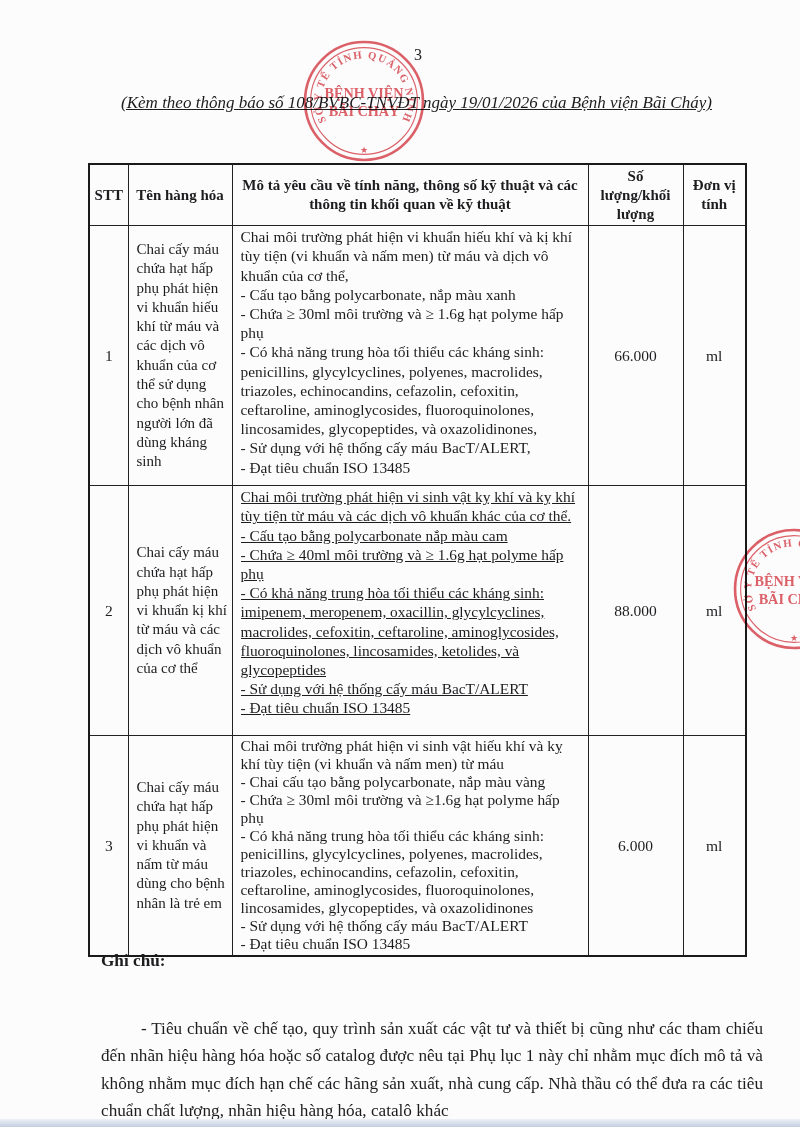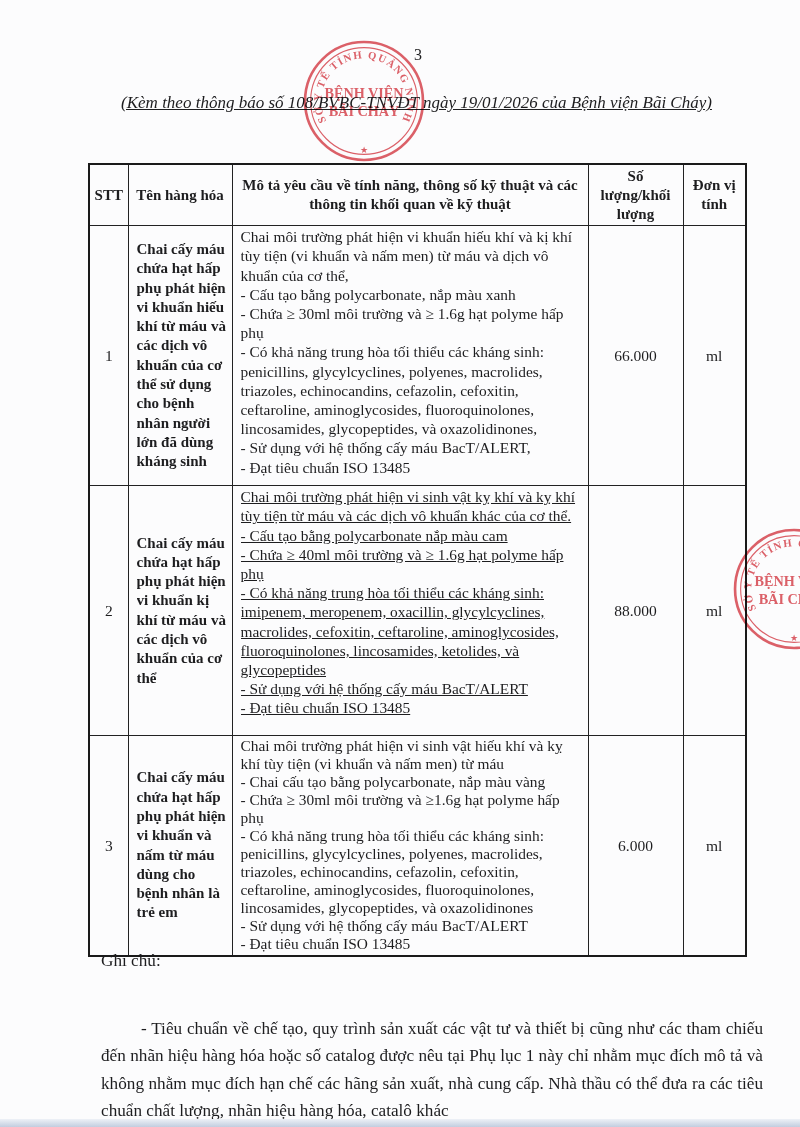--- a/index.html
+++ b/index.html
@@ -41,21 +41,21 @@
   .c-name{width:104px;}
   .c-desc{width:356px;}
   .c-qty{width:95px;}
   .c-unit{width:63px;}
   tr.header-row{height:52px;}
   .doc-table th{
     font-weight:bold;text-align:center;
     font-size:15px;line-height:1.25;padding:2px 3px;
   }
   td.stt,td.qty,td.unit{text-align:center;}
-  td.name{padding:0 4px 0 8px;font-weight:bold;}
+  td.name{padding:0 4px 0 8px;}
   .nameclip{
     line-height:19.3px;font-size:15px;
     overflow:hidden;display:flex;align-items:center;
   }
   .nc1{max-height:256px;}
   .nc2{max-height:246px;}
   .nc3{max-height:216px;}
   td.desc{vertical-align:top;padding:1px 5px 0 8px;}
   .clip{
     white-space:pre-line;
@@ -66,21 +66,21 @@
   .clip2{max-height:247px;text-decoration:underline;}
   .clip3{max-height:217px;line-height:18px;}
   tr.r1{height:260px;}
   tr.r2{height:250px;}
   tr.r3{height:220px;}
 
   .notes{
     position:absolute;top:947px;left:101px;width:662px;
     font-size:17.2px;line-height:27.5px;
   }
-  .notes-label{font-weight:normal;}
+  .notes-label{font-weight:bold;}
   .notes-paragraph{
     text-align:justify;text-indent:40px;
     white-space:normal;
     margin-top:40px;
   }
 
   .stamp{
     position:absolute;width:124px;height:124px;
     opacity:.85;mix-blend-mode:multiply;
     pointer-events:none;

